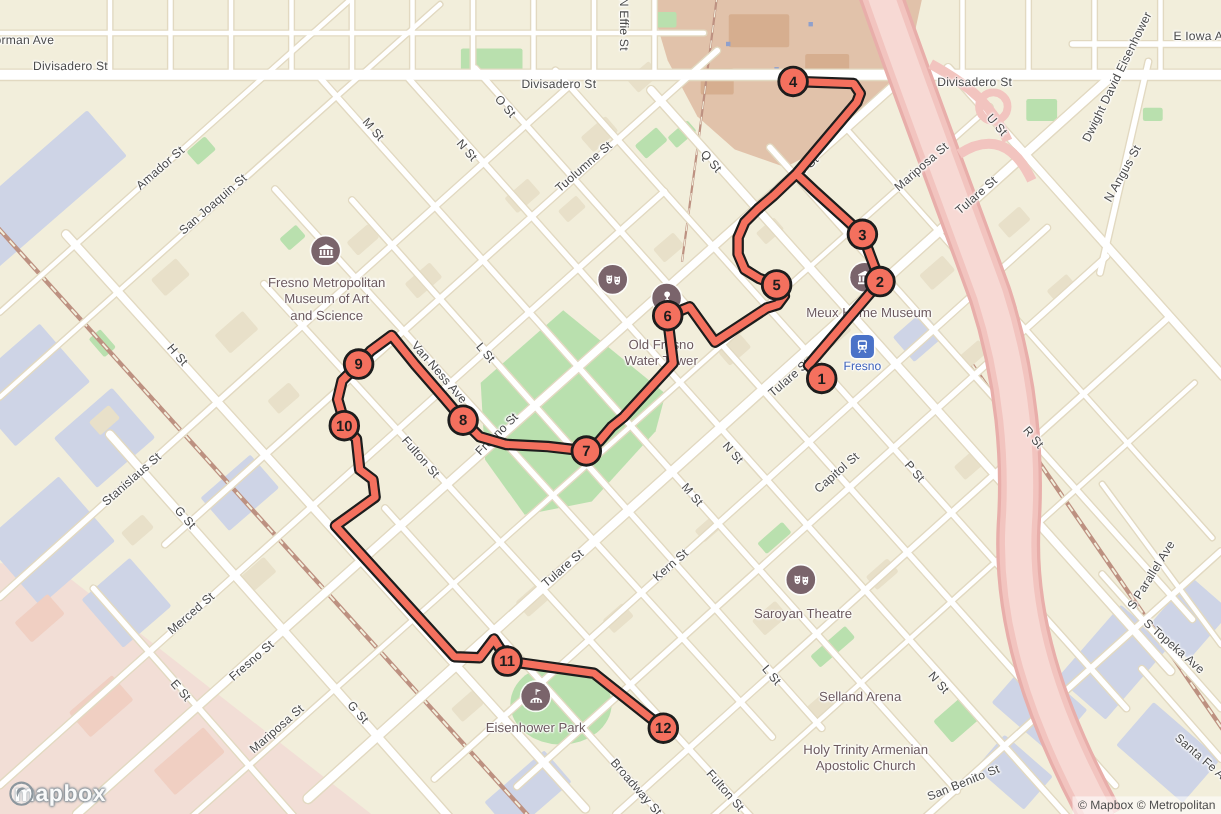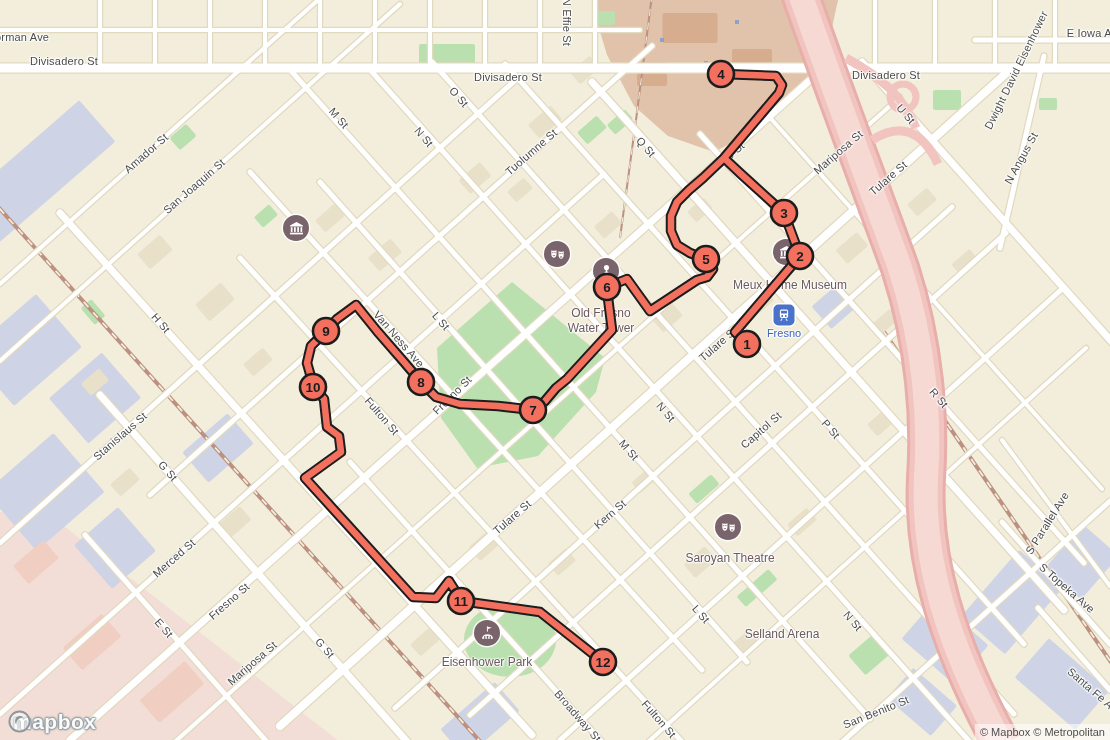--- a/index.html
+++ b/index.html
@@ -332,35 +332,44 @@
       </div>
       <div class="poi-icon transit-icon" style="left: 784px; top: 315px;">
         <svg width="15" height="15" viewBox="0 0 20 20">
           <rect x="4.5" y="2.5" width="11" height="11.5" rx="2.2" fill="#fff"></rect>
           <rect x="6" y="4.3" width="8" height="3.8" rx=".8" fill="#4a72c8"></rect>
           <circle cx="7.6" cy="11.4" r="1.3" fill="#4a72c8"></circle>
           <circle cx="12.4" cy="11.4" r="1.3" fill="#4a72c8"></circle>
           <path d="M7 14.8l-2 2.7h1.7l1.6-2.7zm6 0l2 2.7h-1.7l-1.6-2.7z" fill="#fff"></path>
         </svg>
       </div>
+      <div class="poi-lbl" style="left: 297px; top: 272px;">
+        <div>Fresno Metropolitan</div>
+        <div>Museum of Art</div>
+        <div>and Science</div>
+      </div>
       <div class="poi-lbl" style="left: 601px; top: 321px;">
         <div>Old Fresno</div>
         <div>Water Tower</div>
       </div>
       <div class="poi-lbl" style="left: 790px; top: 285px;">
         <div>Meux Home Museum</div>
       </div>
       <div class="poi-lbl transit" style="left: 784px; top: 334px;">
         <div>Fresno</div>
       </div>
       <div class="poi-lbl" style="left: 730px; top: 558px; text-align: right;">
         <div>Saroyan Theatre</div>
       </div>
       <div class="poi-lbl" style="left: 782px; top: 618px; margin-top: 16px;">
         <div>Selland Arena</div>
+      </div>
+      <div class="poi-lbl" style="left: 787px; top: 689px;">
+        <div>Holy Trinity Armenian</div>
+        <div>Apostolic Church</div>
       </div>
       <div class="poi-lbl" style="left: 487px; top: 662px;">
         <div>Eisenhower Park</div>
       </div>
     </div>
   <svg id="route-svg" width="1110" height="740" viewBox="0 0 1110 740">
       <polyline points="747,344 735,332 800,256 784,213 741,174 724,158 779,93 782,85 776,76 723,74 776,76 782,85 779,93 724,158 703,178 689,190 677,202 671,216 671,231 677,245 690,253 706,259 713,269 707,277 697,280 650,311 627,279 607,287 608,298 612,330 567,379 556,388 545,401 533,410 498,406 460,404 436,397 421,382 404,362 377,331 356,305 337,319 326,331 311,346 307,363 311,377 313,387 324,399 327,427 339,436 341,452 305,478 413,597 436,598 449,581 456,592 461,601 540,612 603,662" fill="none" stroke="#1d1d1d" stroke-width="10.5" stroke-linejoin="round" stroke-linecap="round"></polyline>
       <polyline points="747,344 735,332 800,256 784,213 741,174 724,158 779,93 782,85 776,76 723,74 776,76 782,85 779,93 724,158 703,178 689,190 677,202 671,216 671,231 677,245 690,253 706,259 713,269 707,277 697,280 650,311 627,279 607,287 608,298 612,330 567,379 556,388 545,401 533,410 498,406 460,404 436,397 421,382 404,362 377,331 356,305 337,319 326,331 311,346 307,363 311,377 313,387 324,399 327,427 339,436 341,452 305,478 413,597 436,598 449,581 456,592 461,601 540,612 603,662" fill="none" stroke="#f4705e" stroke-width="6.5" stroke-linejoin="round" stroke-linecap="round"></polyline>
       <g>
         <circle cx="747" cy="344" r="13" fill="#f4705e" stroke="#1d1d1d" stroke-width="2.6"></circle>

